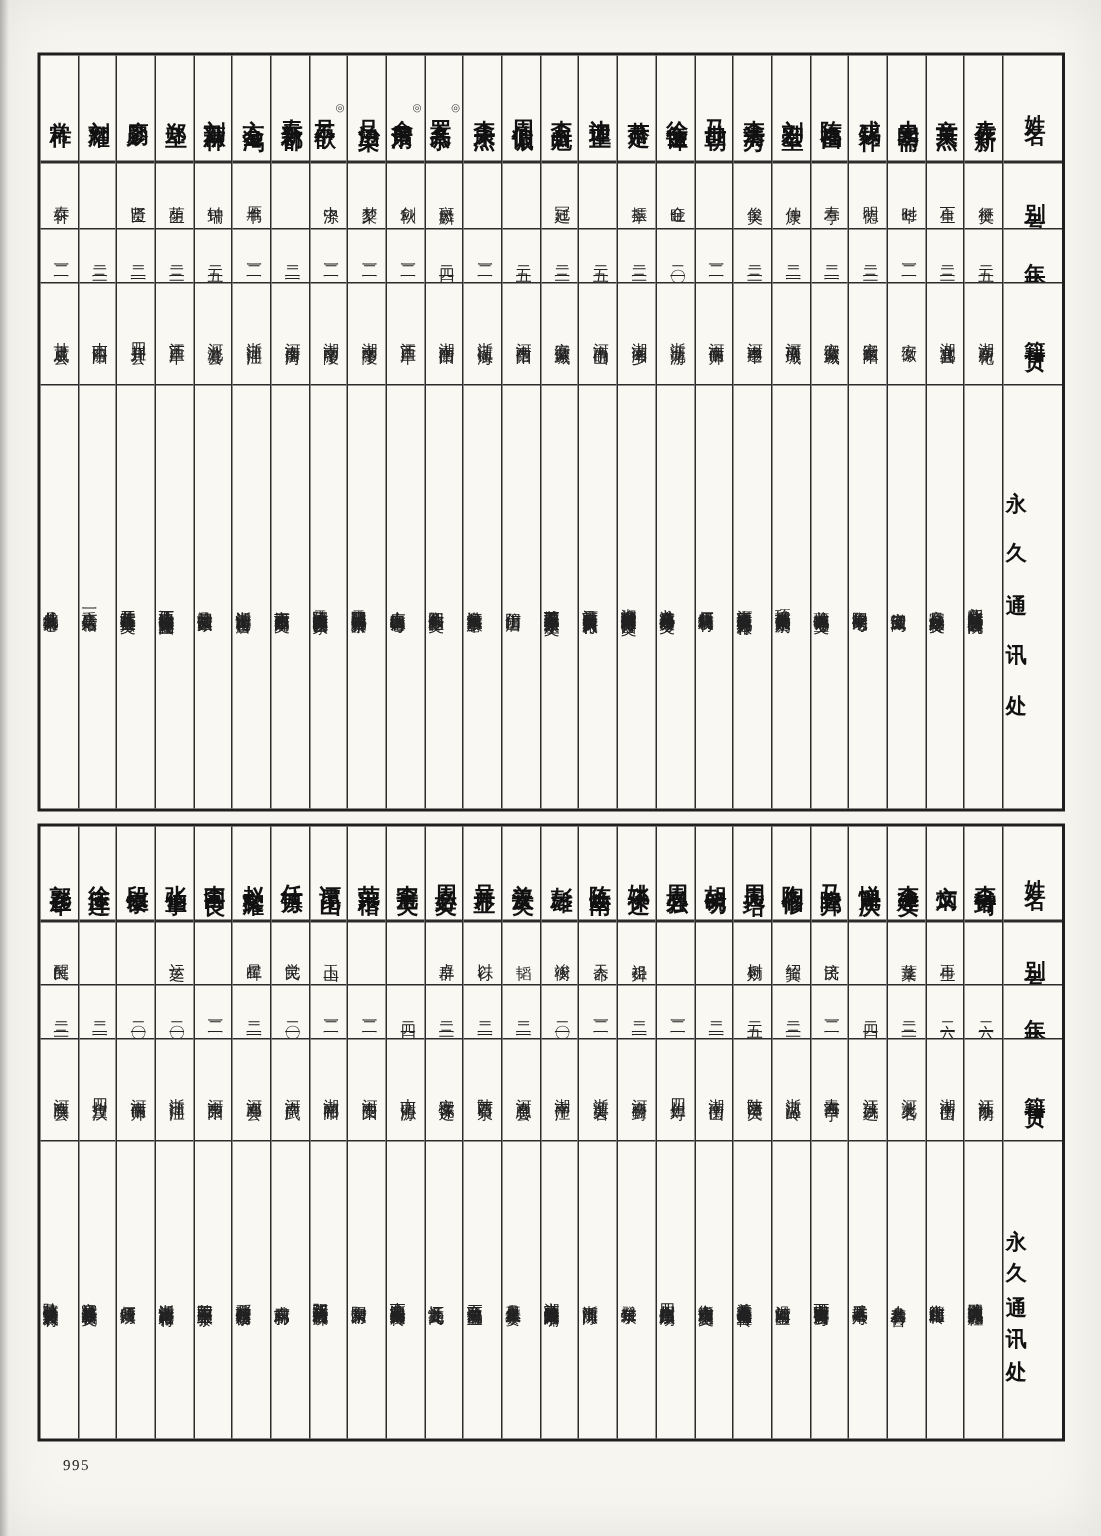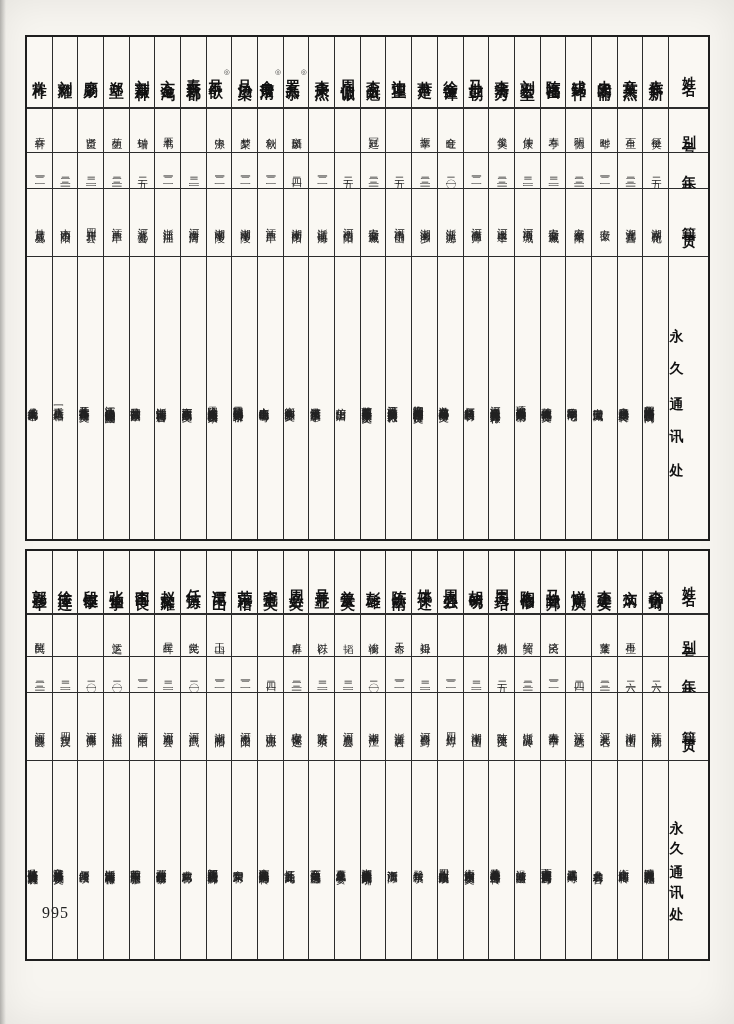--- a/index.html
+++ b/index.html
@@ -85,22 +85,22 @@
   }
   .hlabel{
     font-size:14px;font-weight:bold;
     letter-spacing:7px;
     color:#111;
   }
   .t0 .haddr{letter-spacing:34px;}
   .t1 .haddr{letter-spacing:22px;}
   .page-number{
     position:absolute;
-    left:42px;top:904px;
-    font-size:16px;
+    left:42px;top:972px;
+    font-size:10px;
     letter-spacing:1px;
     color:#222;
     font-family:"Liberation Serif", serif;
   }
 </style>
 </head>
 <body>
 
 <div class="page">
   <div class="edge-shadow"></div>

